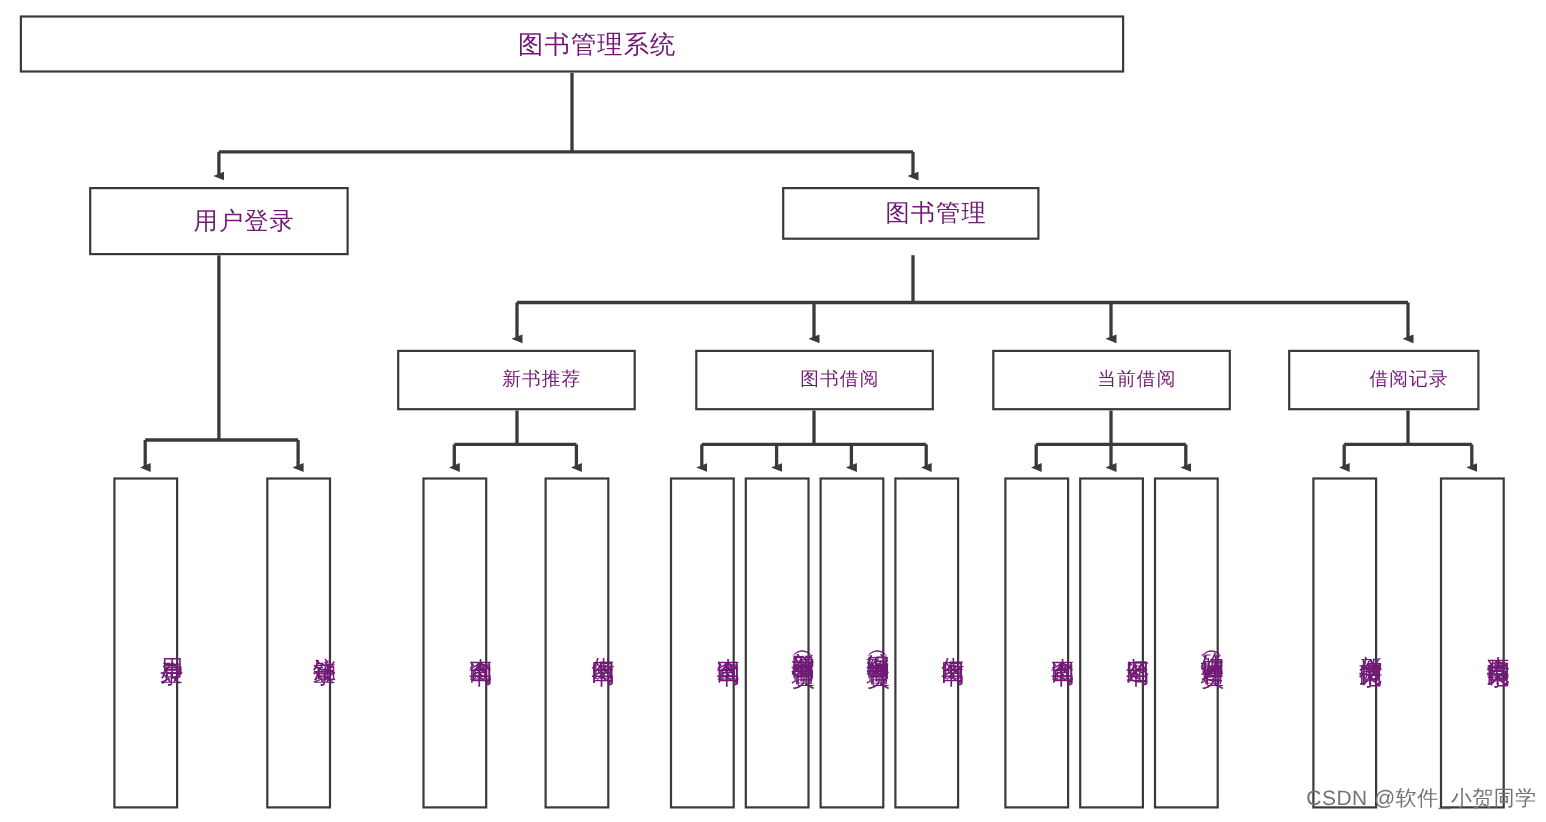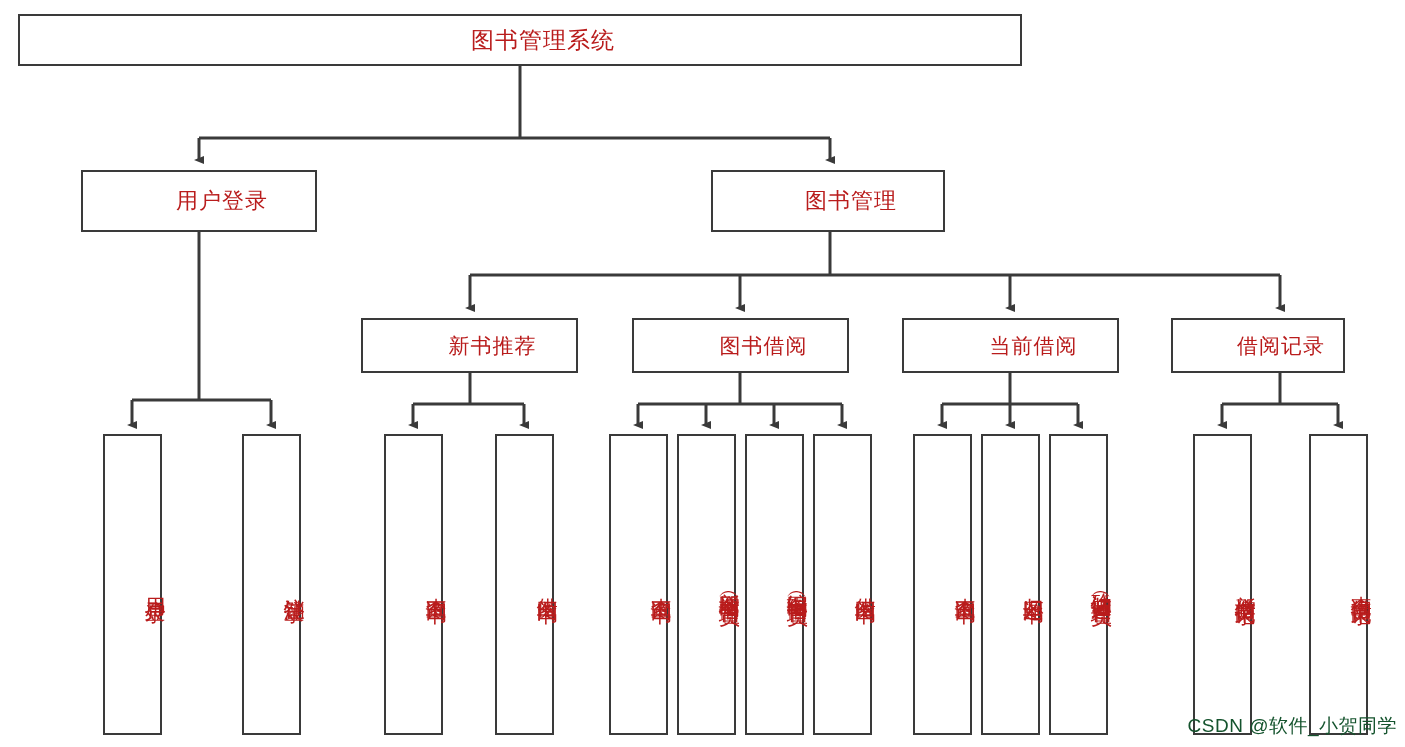--- a/index.html
+++ b/index.html
@@ -26,50 +26,50 @@
     pointer-events: none;
   }
   .node {
     position: absolute;
     box-sizing: border-box;
     border: 2px solid #3a3a3a;
     background: #ffffff;
     display: flex;
     align-items: center;
     justify-content: center;
-    color: #b91c1c;
+    color: #701a75;
     padding-left: 46px;
   }
   .node .label {
     display: block;
     text-align: center;
     line-height: 1.22;
     letter-spacing: 1px;
   }
   .node.root .label  { font-size: 23px; }
   .node.lvl2 .label  { font-size: 22px; }
-  .node.lvl3 .label  { font-size: 21px; text-align: right; }
+  .node.lvl3 .label  { font-size: 17px; text-align: right; }
   .node.leaf {
     align-items: center;
     justify-content: center;
   }
   .node.leaf .label {
     writing-mode: vertical-rl;
     text-orientation: upright;
     font-size: 21px;
     line-height: 1.30;
     letter-spacing: 2px;
     white-space: nowrap;
   }
   #watermark {
     position: absolute;
     right: 8px;
     bottom: 8px;
     font-size: 19px;
-    color: #14532d;
+    color: #737373;
     letter-spacing: 0.5px;
     white-space: nowrap;
     user-select: none;
   }
 </style>
 </head>
 <body>
 
 <div id="canvas">
 
@@ -123,21 +123,21 @@
     </g>
   </svg>
 
   <div class="node root" style="left:18px; top:14px; width:1004px; height:52px;">
     <span class="label">图书管理系统</span>
   </div>
 
   <div class="node lvl2" style="left:81px; top:170px; width:236px; height:62px;">
     <span class="label">用户登录</span>
   </div>
-  <div class="node lvl2" style="left:711px; top:170px; width:234px; height:62px;">
+  <div class="node lvl2" style="left:711px; top:170px; width:234px; height:48px;">
     <span class="label">图书管理</span>
   </div>
 
   <div class="node lvl3" style="left:361px; top:318px; width:217px; height:55px;">
     <span class="label">新书推荐</span>
   </div>
   <div class="node lvl3" style="left:902px; top:318px; width:217px; height:55px;">
     <span class="label">当前借阅</span>
   </div>
   <div class="node lvl3" style="left:632px; top:318px; width:217px; height:55px;">

